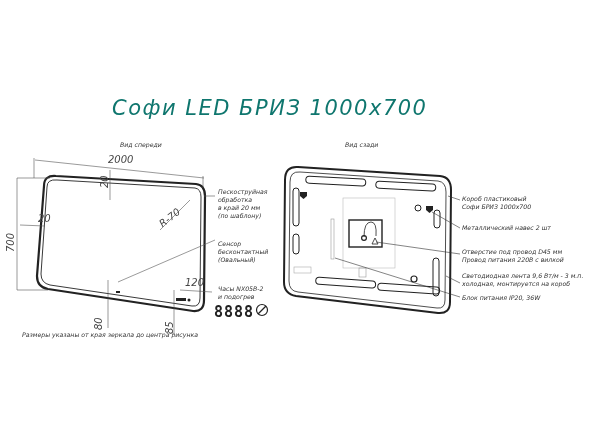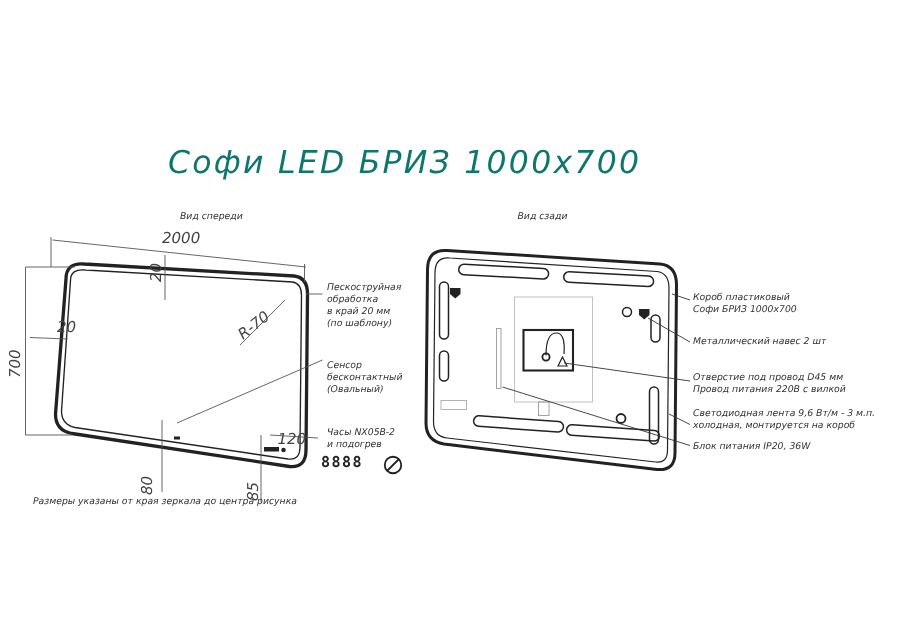--- a/index.html
+++ b/index.html
@@ -3,21 +3,21 @@
 <meta charset="utf-8">
 <style>
   html,body{margin:0;padding:0;background:#ffffff;}
   body{width:600px;height:424px;position:relative;overflow:hidden;font-family:"DejaVu Sans",sans-serif;color:#222;}
   .t{position:absolute;font-style:italic;color:#333;white-space:nowrap;}
   .title{left:112px;top:96px;font-size:21px;font-weight:300;letter-spacing:1.5px;color:#0f766e;font-family:"DejaVu Sans",sans-serif;}
   .small{font-size:6.2px;line-height:8px;color:#333;}
   .dim{font-size:10px;color:#444;}
   .dimv{font-size:10px;color:#444;transform:rotate(-90deg);transform-origin:left top;}
   svg{position:absolute;left:0;top:0;}
-  .clock{font-size:10px;font-weight:bold;letter-spacing:1px;color:#222;font-style:normal;font-family:"DejaVu Sans Mono",monospace;}
+  .clock{font-size:15px;font-weight:bold;letter-spacing:1px;color:#222;font-style:normal;font-family:"DejaVu Sans Mono",monospace;}
 </style>
 </head>
 <body>
 
 <svg width="600" height="424" viewBox="0 0 600 424">
 
   <g stroke="#222" fill="none">
 
     <path d="M44,186 Q44,175 56,176 L196,184 Q205,185 205,196 L204,300 Q204,312 193,311 L48,289 Q37,287 37,276 Z" stroke-width="2.2"></path>
     <path d="M47,187 Q47,179 57,180 L195,188 Q201,189 201,197 L200,298 Q200,307 192,306 L50,285 Q41,283 41,274 Z" stroke-width="0.9"></path>
@@ -95,21 +95,21 @@
 <div class="t small" style="left:120px;top:141px;">Вид спереди</div>
 <div class="t small" style="left:345px;top:141px;">Вид сзади</div>
 
 <div class="t dim" style="left:108px;top:154px;">2000</div>
 <div class="t dimv" style="left:5px;top:252px;">700</div>
 <div class="t dimv" style="left:99px;top:188px;">20</div>
 <div class="t dim" style="left:38px;top:213px;">20</div>
 <div class="t dim" style="left:158px;top:212px;transform:rotate(-38deg);">R-70</div>
 <div class="t dimv" style="left:93px;top:330px;">80</div>
 <div class="t dimv" style="left:164px;top:334px;">85</div>
-<div class="t dim" style="left:185px;top:288px;">120</div>
+<div class="t dim" style="left:185px;top:277px;">120</div>
 
 <div class="t small" style="left:218px;top:188px;">
   <div>Пескоструйная</div>
   <div>обработка</div>
   <div>в край 20 мм</div>
   <div>(по шаблону)</div>
 </div>
 <div class="t small" style="left:218px;top:240px;">
   <div>Сенсор</div>
   <div>бесконтактный</div>

